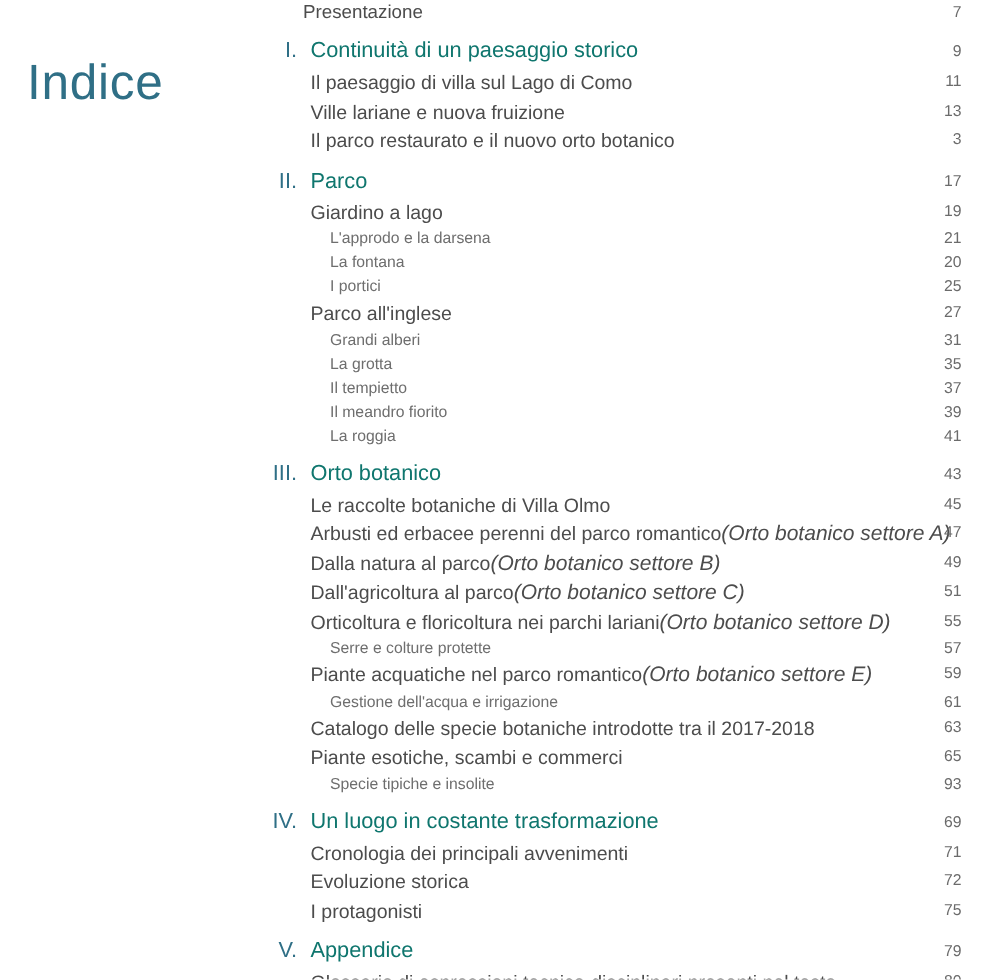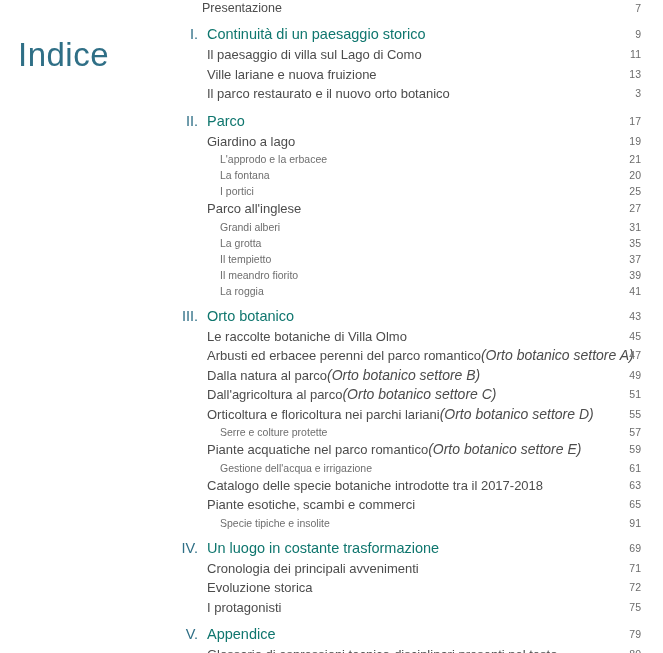--- a/index.html
+++ b/index.html
@@ -103,42 +103,42 @@
   <div class="toc" id="toc">
       <div class="row lvl-top"><span class="label">Presentazione</span><span class="page-num">7</span></div>
       <div class="gap-s"></div>
       <div class="row lvl-roman"><span class="rn">I.</span><span class="label">Continuità di un paesaggio storico</span><span class="page-num">9</span></div>
       <div class="row lvl-1"><span class="label">Il paesaggio di villa sul Lago di Como</span><span class="page-num">11</span></div>
       <div class="row lvl-1"><span class="label">Ville lariane e nuova fruizione</span><span class="page-num">13</span></div>
       <div class="row lvl-1"><span class="label">Il parco restaurato e il nuovo orto botanico</span><span class="page-num">3</span></div>
       <div class="gap-s"></div>
       <div class="row lvl-roman"><span class="rn">II.</span><span class="label">Parco</span><span class="page-num">17</span></div>
       <div class="row lvl-1"><span class="label">Giardino a lago</span><span class="page-num">19</span></div>
-      <div class="row lvl-3"><span class="label">L'approdo e la erbacee</span><span class="page-num">21</span></div>
+      <div class="row lvl-3"><span class="label">L'approdo e la darsena</span><span class="page-num">21</span></div>
       <div class="row lvl-3"><span class="label">La fontana</span><span class="page-num">20</span></div>
       <div class="row lvl-3"><span class="label">I portici</span><span class="page-num">25</span></div>
       <div class="row lvl-1"><span class="label">Parco all'inglese</span><span class="page-num">27</span></div>
       <div class="row lvl-3"><span class="label">Grandi alberi</span><span class="page-num">31</span></div>
       <div class="row lvl-3"><span class="label">La grotta</span><span class="page-num">35</span></div>
       <div class="row lvl-3"><span class="label">Il tempietto</span><span class="page-num">37</span></div>
       <div class="row lvl-3"><span class="label">Il meandro fiorito</span><span class="page-num">39</span></div>
       <div class="row lvl-3"><span class="label">La roggia</span><span class="page-num">41</span></div>
       <div class="gap-s"></div>
       <div class="row lvl-roman"><span class="rn">III.</span><span class="label">Orto botanico</span><span class="page-num">43</span></div>
       <div class="row lvl-1"><span class="label">Le raccolte botaniche di Villa Olmo</span><span class="page-num">45</span></div>
       <div class="row lvl-1"><span class="label">Arbusti ed erbacee perenni del parco romantico </span><span class="note">(Orto botanico settore A)</span><span class="page-num">47</span></div>
       <div class="row lvl-1"><span class="label">Dalla natura al parco </span><span class="note">(Orto botanico settore B)</span><span class="page-num">49</span></div>
       <div class="row lvl-1"><span class="label">Dall'agricoltura al parco </span><span class="note">(Orto botanico settore C)</span><span class="page-num">51</span></div>
       <div class="row lvl-1"><span class="label">Orticoltura e floricoltura nei parchi lariani </span><span class="note">(Orto botanico settore D)</span><span class="page-num">55</span></div>
       <div class="row lvl-3"><span class="label">Serre e colture protette</span><span class="page-num">57</span></div>
       <div class="row lvl-1"><span class="label">Piante acquatiche nel parco romantico </span><span class="note">(Orto botanico settore E)</span><span class="page-num">59</span></div>
       <div class="row lvl-3"><span class="label">Gestione dell'acqua e irrigazione</span><span class="page-num">61</span></div>
       <div class="row lvl-1"><span class="label">Catalogo delle specie botaniche introdotte tra il 2017-2018</span><span class="page-num">63</span></div>
       <div class="row lvl-1"><span class="label">Piante esotiche, scambi e commerci</span><span class="page-num">65</span></div>
-      <div class="row lvl-3"><span class="label">Specie tipiche e insolite</span><span class="page-num">91</span></div>
+      <div class="row lvl-3"><span class="label">Specie tipiche e insolite</span><span class="page-num">93</span></div>
       <div class="gap-s"></div>
       <div class="row lvl-roman"><span class="rn">IV.</span><span class="label">Un luogo in costante trasformazione</span><span class="page-num">69</span></div>
       <div class="row lvl-1"><span class="label">Cronologia dei principali avvenimenti</span><span class="page-num">71</span></div>
       <div class="row lvl-1"><span class="label">Evoluzione storica</span><span class="page-num">72</span></div>
       <div class="row lvl-1"><span class="label">I protagonisti</span><span class="page-num">75</span></div>
       <div class="gap-s"></div>
       <div class="row lvl-roman"><span class="rn">V.</span><span class="label">Appendice</span><span class="page-num">79</span></div>
       <div class="row lvl-1"><span class="label">Glossario di espressioni tecnico-disciplinari presenti nel testo</span><span class="page-num">80</span></div>
     </div>
 

